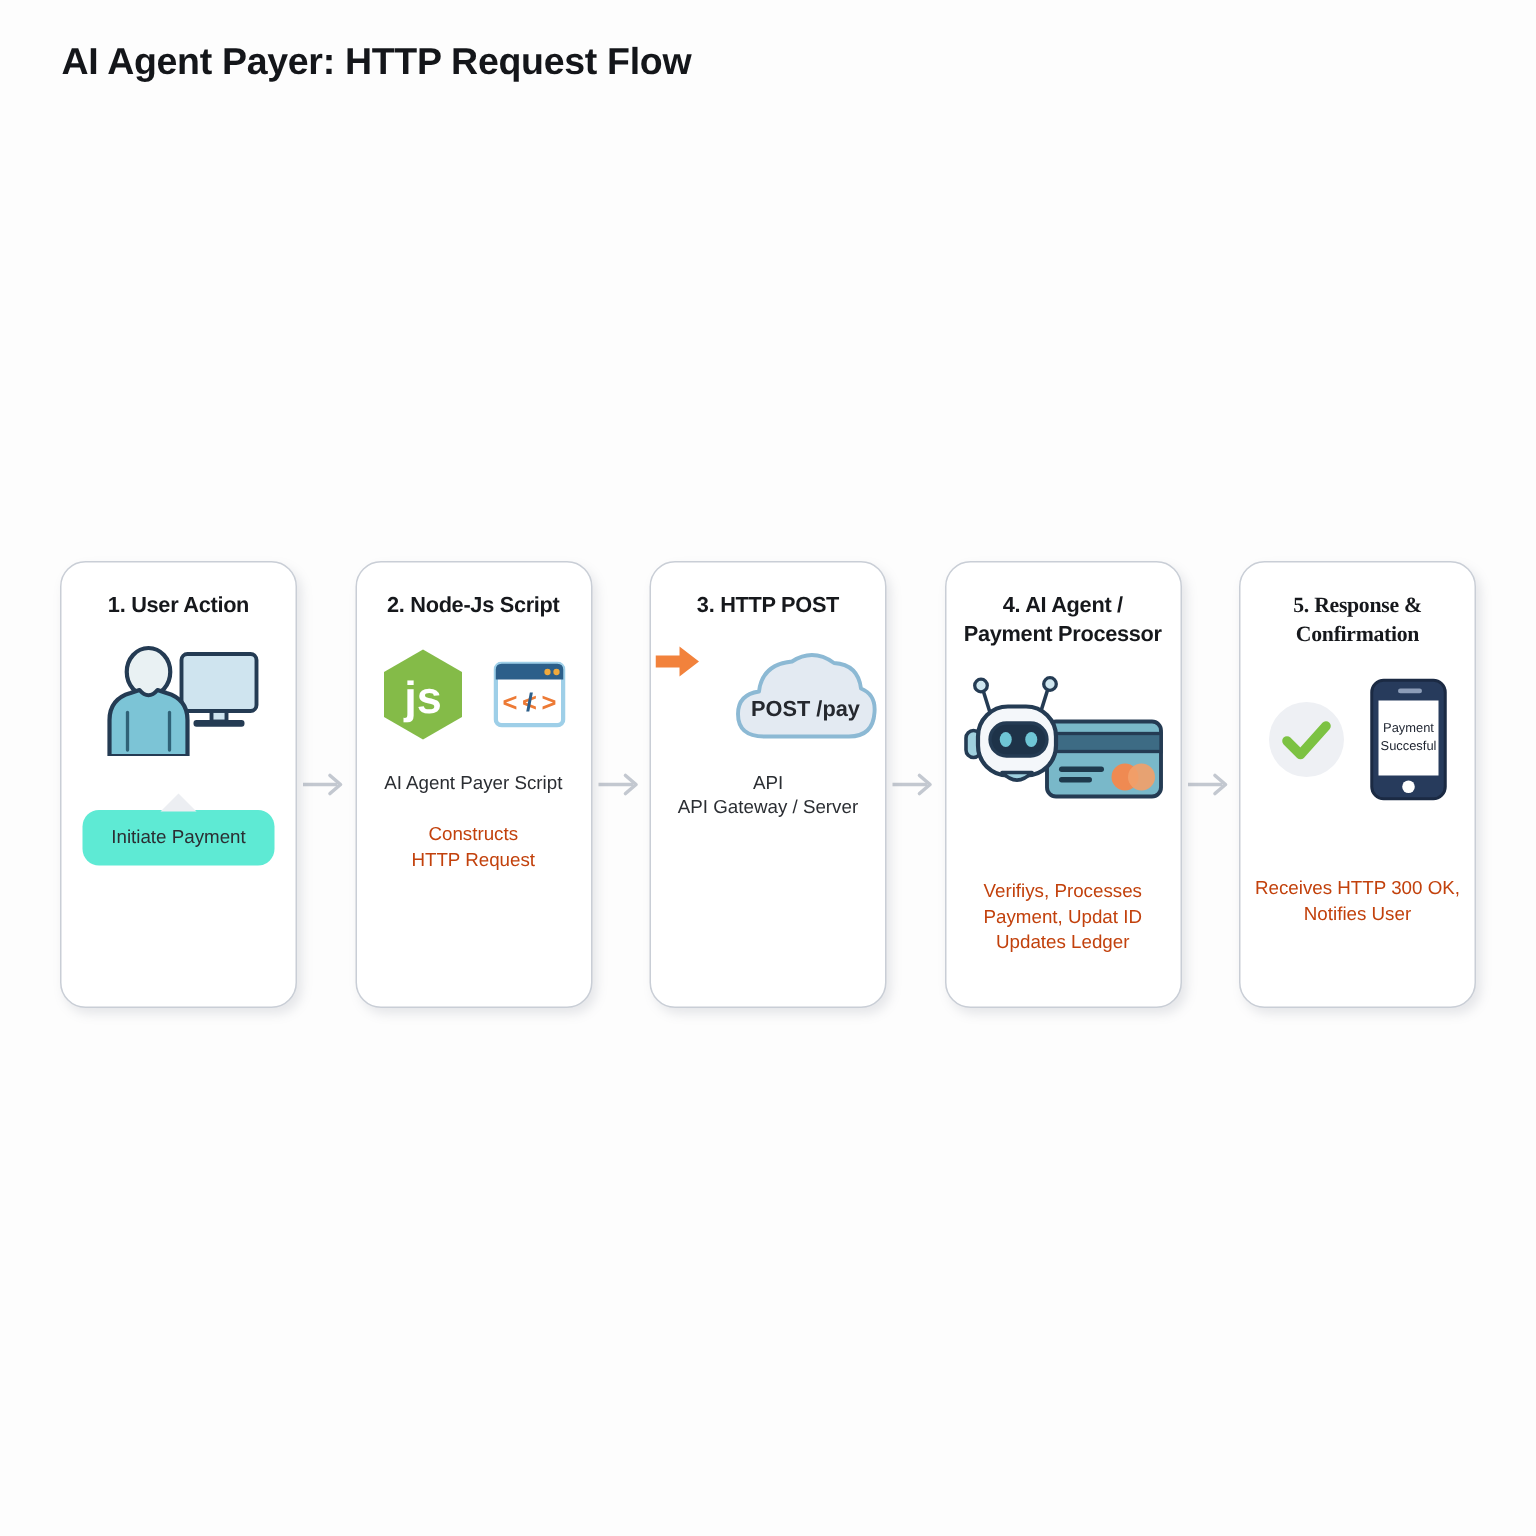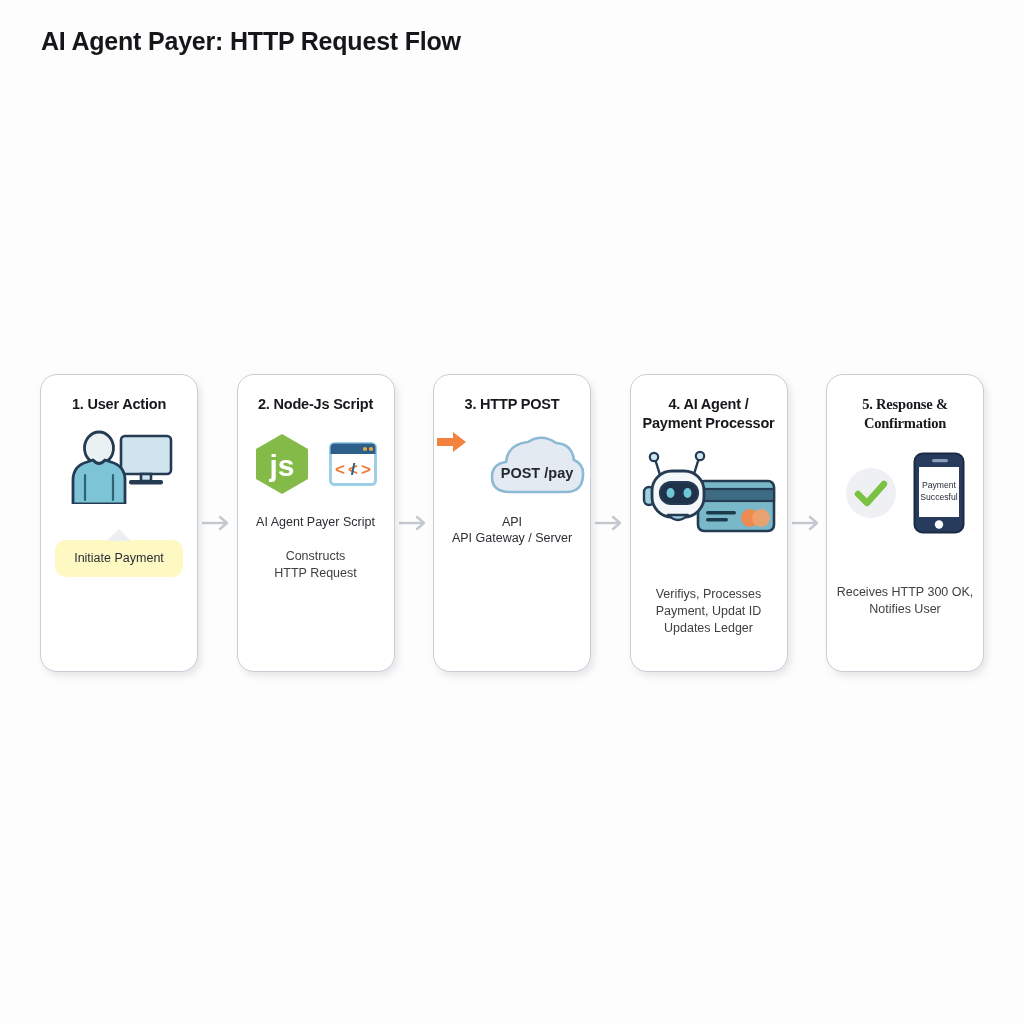--- a/index.html
+++ b/index.html
@@ -75,21 +75,21 @@
 
   .desc {
     font-size: 12.5px;
     color: #2b2e33;
     text-align: center;
     line-height: 1.34;
     width: 150px;
   }
   .desc-sub {
     font-size: 12.5px;
-    color: #404040;
+    color: #c2410c;
     text-align: center;
     line-height: 1.34;
     width: 152px;
     margin-top: 18px;
   }
 
   
   .arrow {
     flex: 0 0 auto;
     width: 38px;
@@ -99,21 +99,21 @@
     justify-content: center;
     height: 30px;
   }
   .arrow svg { display: block; }
 
   
   .bubble {
     position: relative;
     margin-top: 26px;
     width: 128px;
-    background: #fef9c3;
+    background: #5eead4;
     border-radius: 11px;
     padding: 11px 6px 12px;
     box-sizing: border-box;
     text-align: center;
     font-size: 12.5px;
     color: #2b2e33;
   }
   .bubble::before {
     content: "";
     position: absolute;

